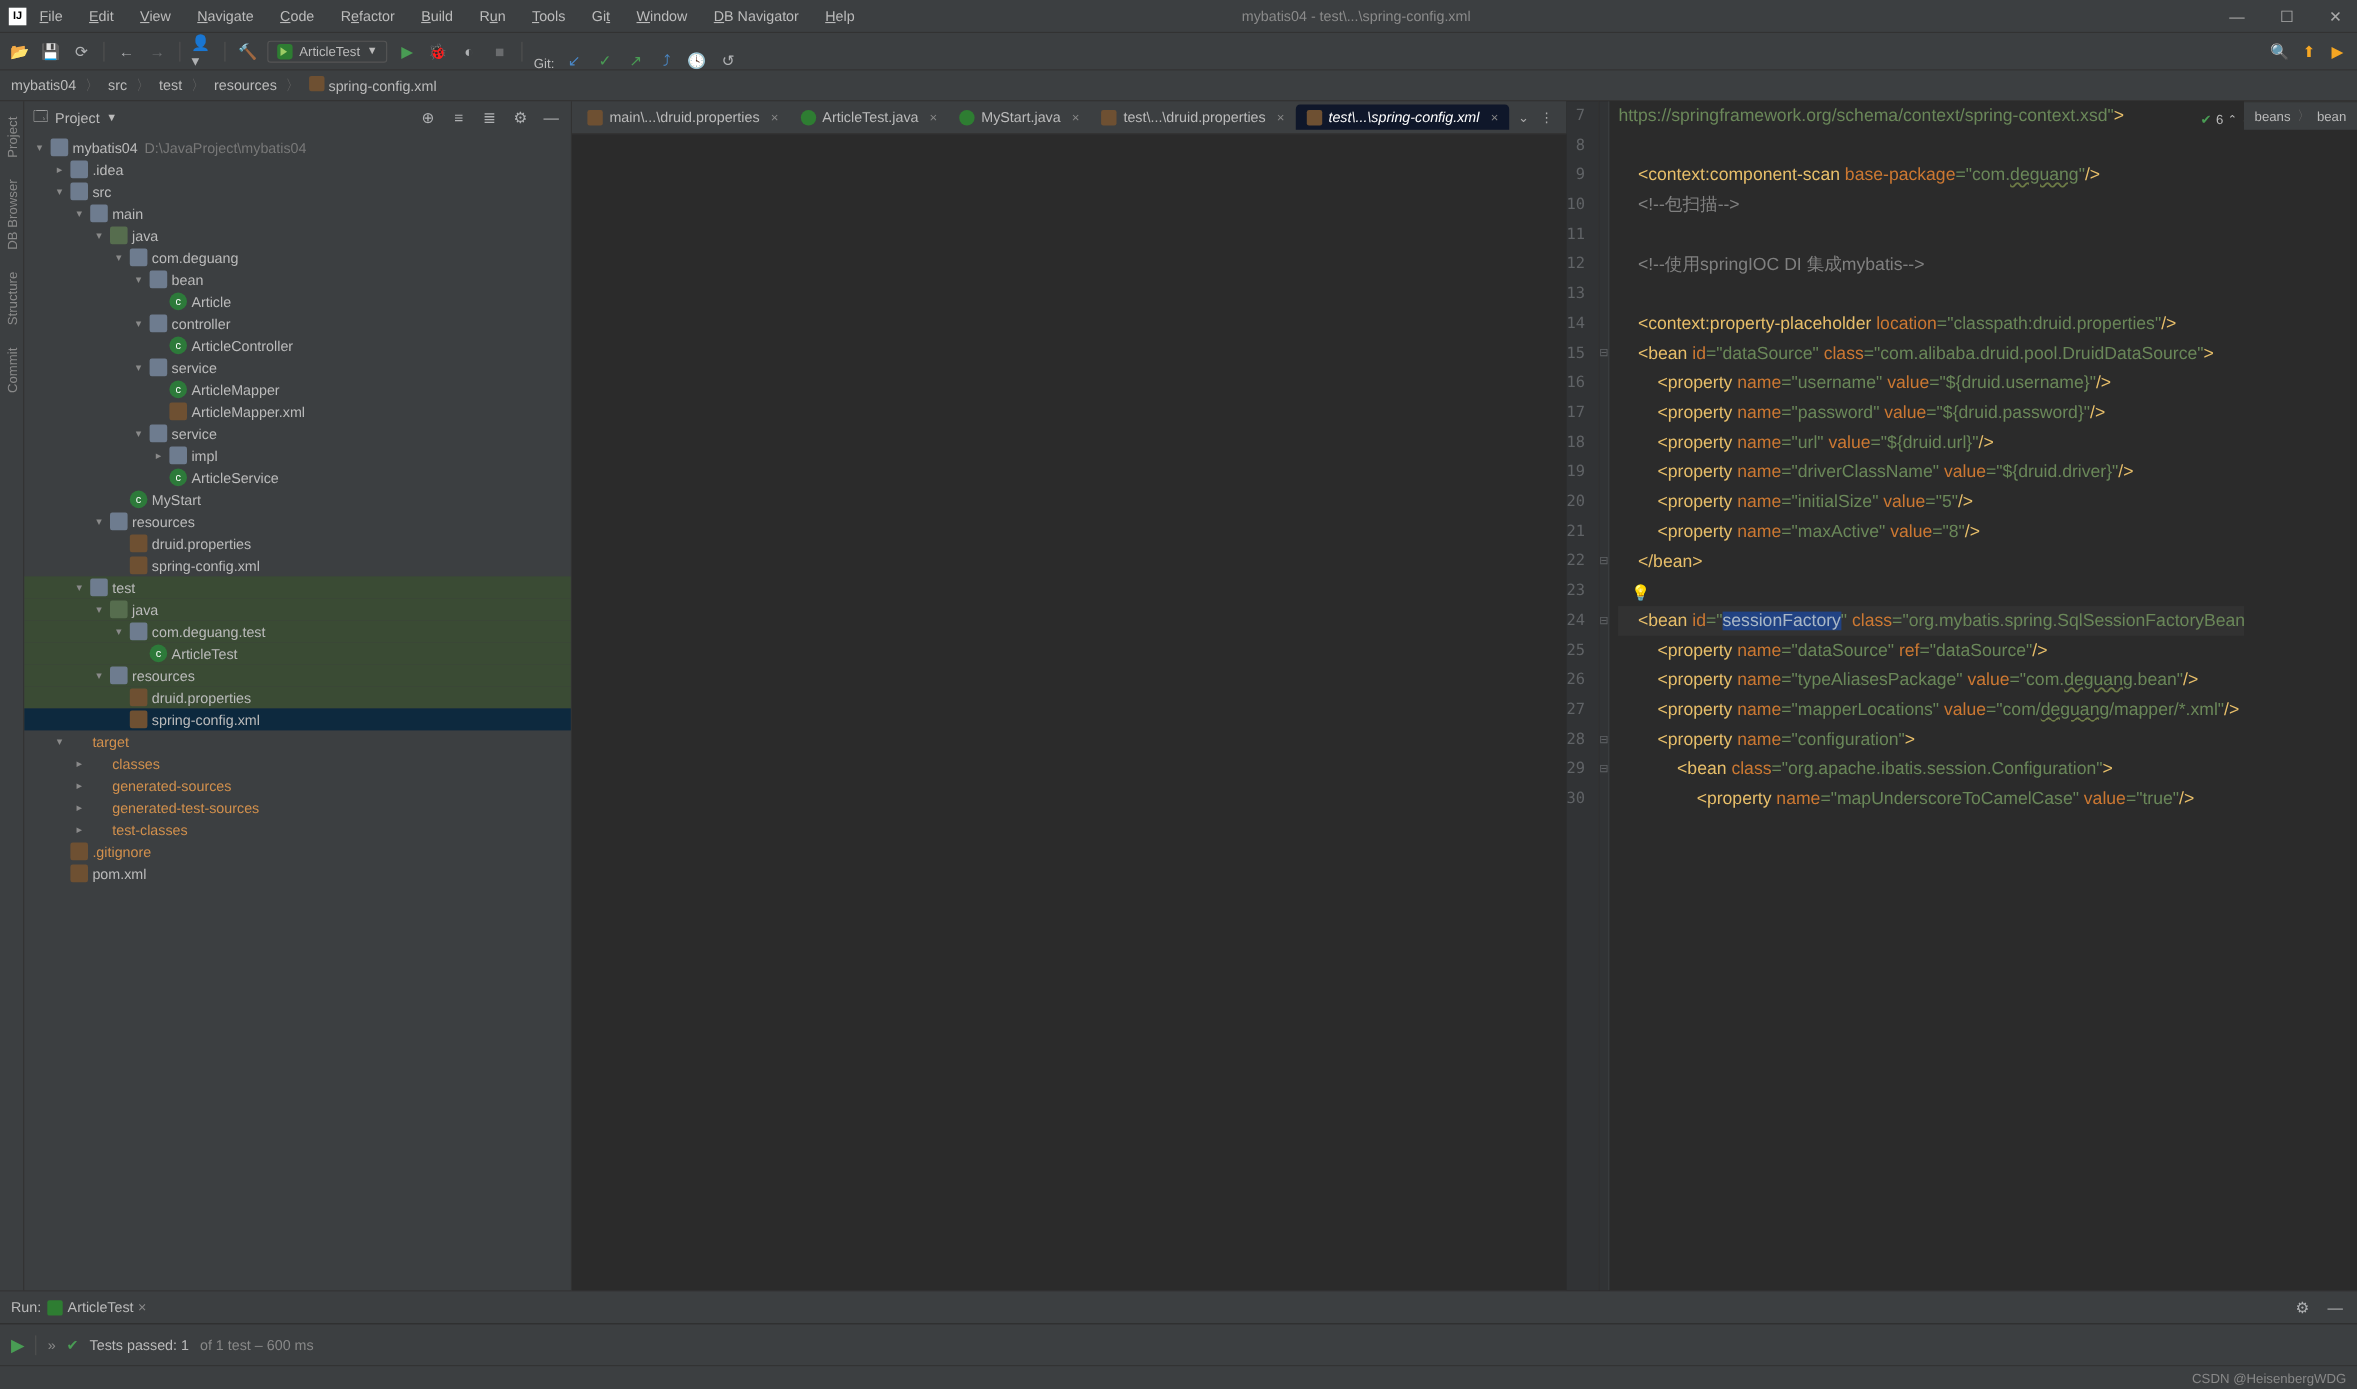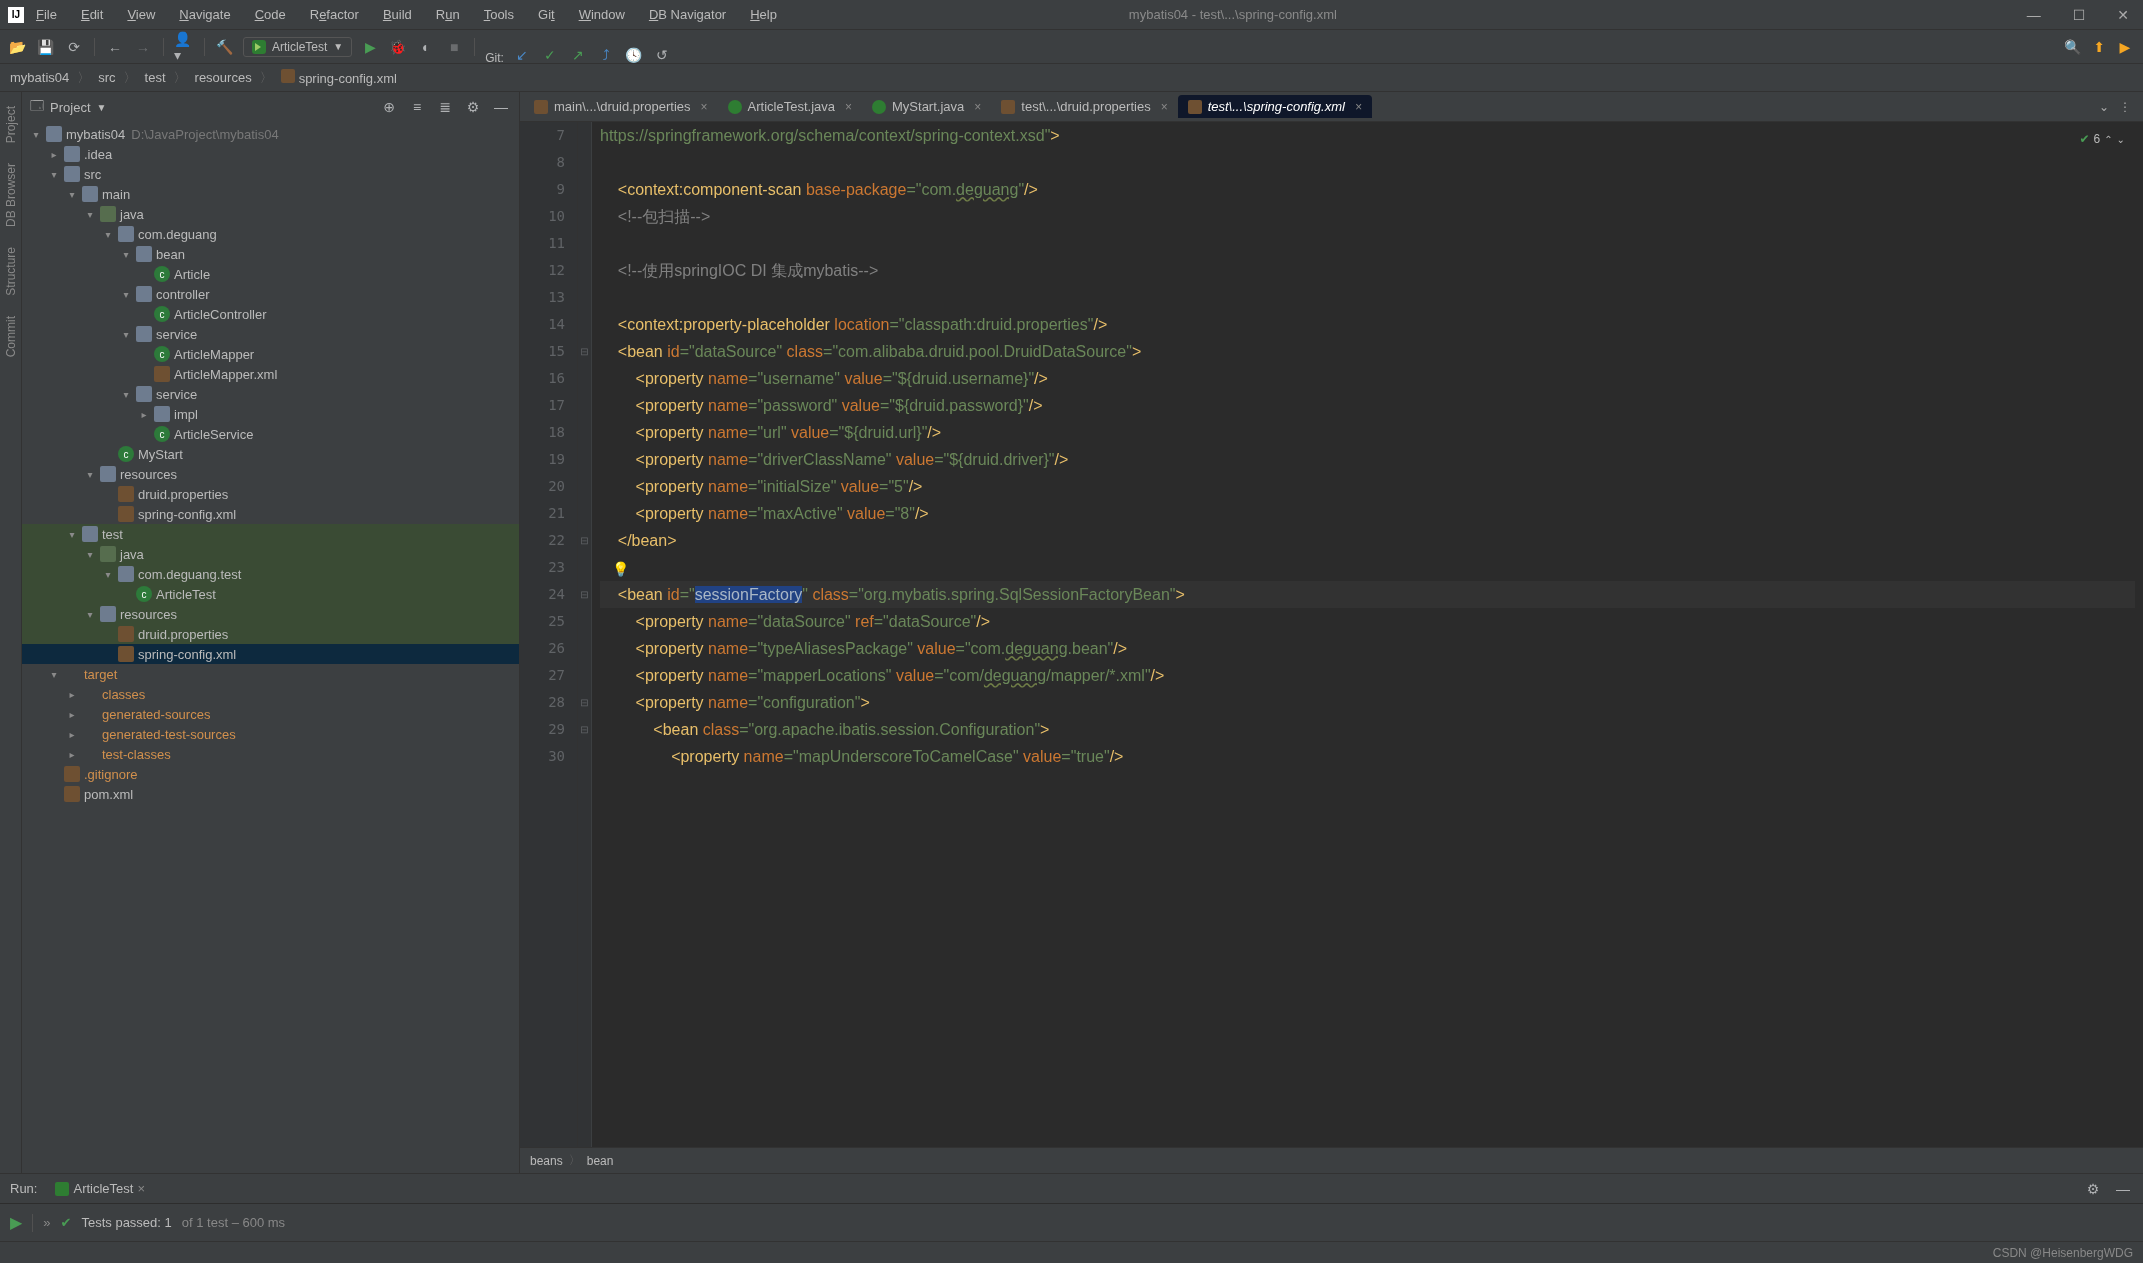--- a/index.html
+++ b/index.html
@@ -34,21 +34,21 @@
 .tree-row.sel { background:#0d293e; }
 .tree-row.hl { background:#3a4b34; }
 .chev { width:12px; font-size:10px; color:#8a8a8a; text-align:center; }
 .ticon { width:16px; height:16px; margin:0 4px; display:inline-flex; align-items:center; justify-content:center; font-size:10px; border-radius:2px;}
 .ticon.fld{background:#6e7c8f;}
 .ticon.fldg{background:#566d4e;}
 .ticon.fldo{color:#d2904d;}
 .ticon.cls{background:#2d7a3a;color:#fff;border-radius:8px;}
 .ticon.xml{background:#6e5032;}
 .tree-row .gray { color:#787878; margin-left:6px; }
-.editor { flex:1; display:flex; flex-direction:column; background:#2b2b2b; }
+.editor { flex:1; display:flex; flex-direction:row; background:#2b2b2b; }
 .tabs { height:30px; display:flex; align-items:center; background:#3c3f41; border-bottom:1px solid #323232; padding:0 4px; }
 .tab { display:flex; align-items:center; gap:6px; padding:4px 10px; border-radius:4px 4px 0 0; cursor:pointer; color:#bbb; font-size:13px;}
 .tab.active { background:#0f172a; color:#fff;font-style:italic; }
 .tab .close { color:#888; margin-left:4px; font-size:12px;}
 .tab-icon{width:14px;height:14px;display:inline-block;border-radius:2px;}
 .tab-icon.props{background:#6e5032;}
 .tab-icon.java{background:#2e7d32;border-radius:7px;}
 .tab-icon.spring{background:#6e5032;}
 .tabmore{margin-left:auto;display:flex;gap:10px;padding:0 8px;color:#aaa;cursor:pointer;}
 .code-area{flex:1;display:flex;position:relative;overflow:hidden;}
@@ -64,21 +64,21 @@
 .t-str{color:#6a8759;}
 .t-cmt{color:#808080;}
 .t-url{color:#6a8759;}
 .t-sel{background:#214283;color:#a9b7c6;}
 .t-warn{text-decoration:underline wavy #6e7c46;color:#6a8759;}
 .bulb{position:absolute;left:20px;font-size:14px;color:#f3c04b;}
 .err-strip{position:absolute;right:0;top:0;width:14px;height:100%;}
 .err-badge{position:absolute;right:18px;top:4px;display:flex;align-items:center;gap:4px;font-size:12px;}
 .err-badge .chk{color:#499c54;}
 .crumb-bar{height:26px;background:#3c3f41;border-top:1px solid #323232;display:flex;align-items:center;padding:0 10px;font-size:12px;color:#bbb;gap:6px;}
-.run-panel{height:30px;background:#3c3f41;border-top:1px solid #323232;display:flex;align-items:center;padding:0 10px;gap:12px;font-size:13px;}
+.run-panel{height:30px;background:#3c3f41;border-top:1px solid #323232;display:flex;align-items:center;padding:0 10px;gap:0;font-size:13px;}
 .run-panel .label{color:#bbb;}
 .run-panel .cfgtab{display:flex;align-items:center;gap:4px;padding:2px 6px;}
 .run-tools{margin-left:auto;display:flex;gap:10px;}
 .test-bar{height:38px;background:#3c3f41;border-top:1px solid #2d2d2d;display:flex;align-items:center;padding:0 10px;gap:10px;font-size:13px;}
 .play{color:#499c54;font-size:16px;}
 .chkicon{color:#499c54;}
 .statusbar{height:22px;background:#3c3f41;border-top:1px solid #323232;display:flex;align-items:center;justify-content:flex-end;padding:0 10px;font-size:12px;color:#888;}
 .search-cluster{display:flex;gap:6px;align-items:center;}
 </style>
 </head>

